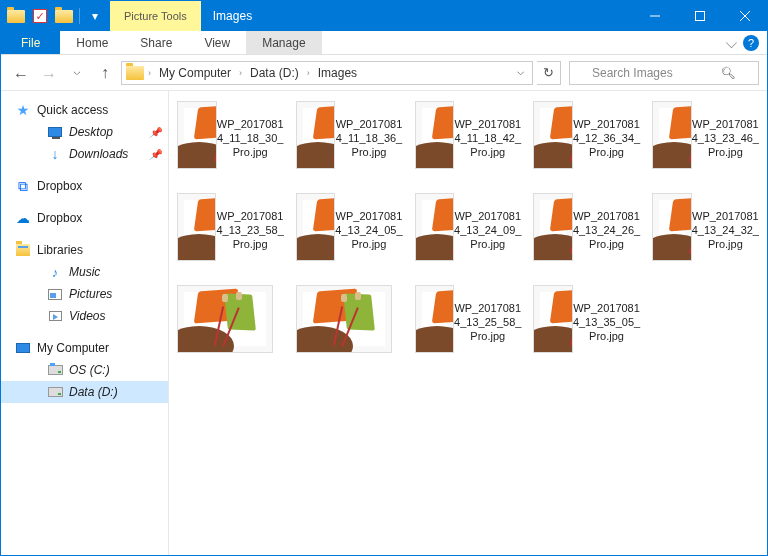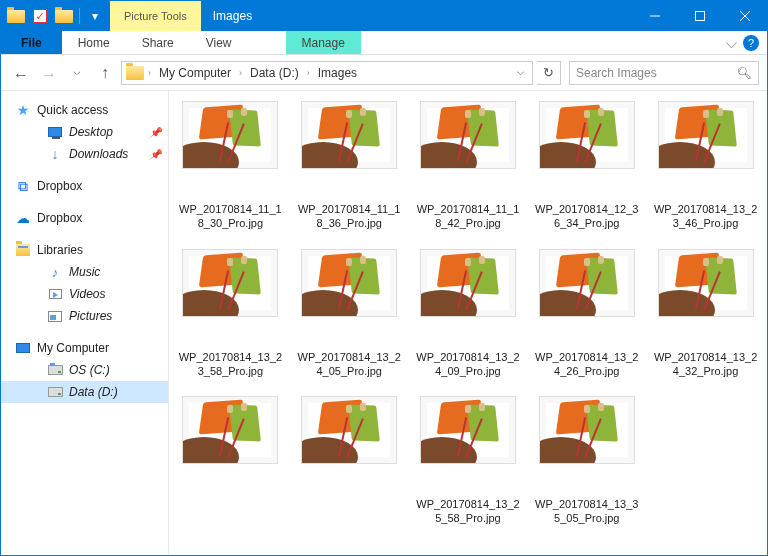--- a/index.html
+++ b/index.html
@@ -10,51 +10,51 @@
 .qat-item { width: 22px; height: 22px; display: flex; align-items: center; justify-content: center; }
 .qat-sep { width: 1px; height: 16px; background: rgba(255,255,255,0.3); margin: 0 2px; }
 
 .context-tab-wrap { background: #fff79a; color: #555; padding: 0 14px; display: flex; align-items: center; font-size: 11px; }
 .title-text { flex: 1; display: flex; align-items: center; padding-left: 12px; }
 .win-controls { display: flex; }
 .win-btn { width: 45px; display: flex; align-items: center; justify-content: center; }
 
 .ribbon-tabs { height: 24px; display: flex; align-items: stretch; background: #fff; font-size: 12px; border-bottom: 1px solid #e0e0e0; }
 .ribbon-tab { padding: 0 16px; display: flex; align-items: center; color: #444; }
-.ribbon-tab.file { background: #0078d7; color: #0f172a; padding: 0 20px; font-weight: bold; }
-.ribbon-tab.context { background: #5eead4; margin-left: 38px; }
+.ribbon-tab.file { background: #0078d7; color: #fef9c3; padding: 0 20px; }
+.ribbon-tab.context { background: #e5e5e5; }
 .ribbon-spacer { flex: 1; }
 .ribbon-right { display: flex; align-items: center; padding-right: 8px; gap: 6px; }
 .help-circle { width: 16px; height: 16px; border-radius: 50%; background: #0078d7; color: #fff; font-size: 11px; display: flex; align-items: center; justify-content: center; }
 
 .addrbar { height: 36px; display: flex; align-items: center; padding: 4px 8px; gap: 4px; border-bottom: 1px solid #e8e8e8; }
 .nav-btn { width: 24px; height: 24px; display: flex; align-items: center; justify-content: center; color: #555; }
 .nav-btn.disabled { color: #bbb; }
 .addr-box { flex: 1; height: 24px; border: 1px solid #ccc; display: flex; align-items: center; padding: 0 4px; font-size: 12px; gap: 2px; }
 .folder-icon-sm { width: 18px; height: 14px; background: linear-gradient(#ffe9a2,#f5c23b); border-radius: 1px; position: relative; }
 .folder-icon-sm::before { content:""; position:absolute; top:-3px; left:0; width:7px; height:3px; background:#f5c23b; border-radius:1px 1px 0 0;}
 .crumb { padding: 0 4px; color: #333; }
 .crumb-sep { color: #888; font-size: 9px; padding: 0 2px;}
 .addr-drop { margin-left: auto; color: #555; font-size: 9px; padding: 0 4px;}
 .refresh-btn { width: 24px; height: 24px; border: 1px solid #ccc; border-left: none; display:flex; align-items:center; justify-content:center; color:#555; font-size: 13px;}
-.search-box { width: 190px; height: 24px; border: 1px solid #ccc; display: flex; align-items: center; padding: 0 6px; font-size: 12px; color: #888; margin-left: 4px; }
+.search-box { width: 190px; height: 24px; border: 1px solid #ccc; display: flex; align-items: center; padding: 0 22px; font-size: 12px; color: #888; margin-left: 4px; }
 .search-box .mag { margin-left: auto; color: #555; }
 
 .body-split { display: flex; height: calc(556px - 30px - 24px - 36px - 2px); }
 .nav-pane { width: 168px; border-right: 1px solid #e8e8e8; padding: 8px 0; overflow-y: auto; font-size: 12px; }
 .nav-group { margin-bottom: 10px; }
 .nav-item { display: flex; align-items: center; height: 22px; padding: 0 6px 0 14px; gap: 6px; color: #222; white-space: nowrap; }
 .nav-item.child { padding-left: 46px; font-style: italic; }
 .nav-item.selected { background: #cde8ff; }
 .nav-item .pin { margin-left: auto; color: #888; font-size: 10px; }
 .nav-icon { width: 16px; height: 16px; display: flex; align-items: center; justify-content: center; flex-shrink: 0; }
 
 .content { flex: 1; overflow: auto; padding: 10px 8px; }
 .grid { display: grid; grid-template-columns: repeat(5, 1fr); gap: 18px 12px; }
-.thumb-item { display: flex; flex-direction: column; align-items: center; font-size: 11px; color: #222; text-align: center; gap: 27px; }
+.thumb-item { display: flex; flex-direction: row; align-items: center; font-size: 11px; color: #222; text-align: center; }
 .thumb { width: 96px; height: 68px; border: 1px solid #ddd; background: #f8f8f8; position: relative; overflow: hidden; margin-bottom: 6px; }
 .thumb .canvas { position:absolute; inset: 6px; background: #fff; }
 .thumb .orange { position:absolute; top: 4px; left: 18px; width: 40px; height: 32px; background:#e66b1f; transform: skew(-8deg,-4deg); border-radius: 3px;}
 .thumb .green { position:absolute; top: 8px; left: 48px; width: 28px; height: 36px; background:#8fb43a; transform: skew(6deg,2deg); border-radius: 2px;}
 .thumb .brown { position:absolute; bottom:-14px; left:-14px; width: 70px; height: 40px; background:#7a4a2b; border-radius: 50%;}
 .thumb .brush1 { position:absolute; bottom:6px; left:40px; width:2px; height:40px; background:#b33; transform: rotate(12deg);}
 .thumb .brush2 { position:absolute; bottom:4px; left:52px; width:2px; height:42px; background:#b33; transform: rotate(22deg);}
 .thumb .tip1 { position:absolute; top:8px; left:44px; width:6px; height:8px; background:#d9c08a; border-radius:2px;}
 .thumb .tip2 { position:absolute; top:6px; left:58px; width:6px; height:8px; background:#d9c08a; border-radius:2px;}
 .fname { line-height: 1.3; max-width: 104px; word-break: break-all; }
@@ -200,29 +200,29 @@
             <span class="ico-lib"></span>
           </span>
         <span>Libraries</span>
       </div>
       <div class="nav-item child">
         <span class="nav-icon ico-music">♪</span>
         <span>Music</span>
       </div>
       <div class="nav-item child">
         <span class="nav-icon">
+            <span class="ico-pic"></span>
+          </span>
+        <span>Pictures</span>
+      </div>
+      <div class="nav-item child">
+        <span class="nav-icon">
             <span class="ico-video"></span>
           </span>
         <span>Videos</span>
-      </div>
-      <div class="nav-item child">
-        <span class="nav-icon">
-            <span class="ico-pic"></span>
-          </span>
-        <span>Pictures</span>
       </div>
     </div>
     <div class="nav-group">
       <div class="nav-item">
         <span class="nav-icon">
             <span class="ico-pc"></span>
           </span>
         <span>My Computer</span>
       </div>
       <div class="nav-item child">

